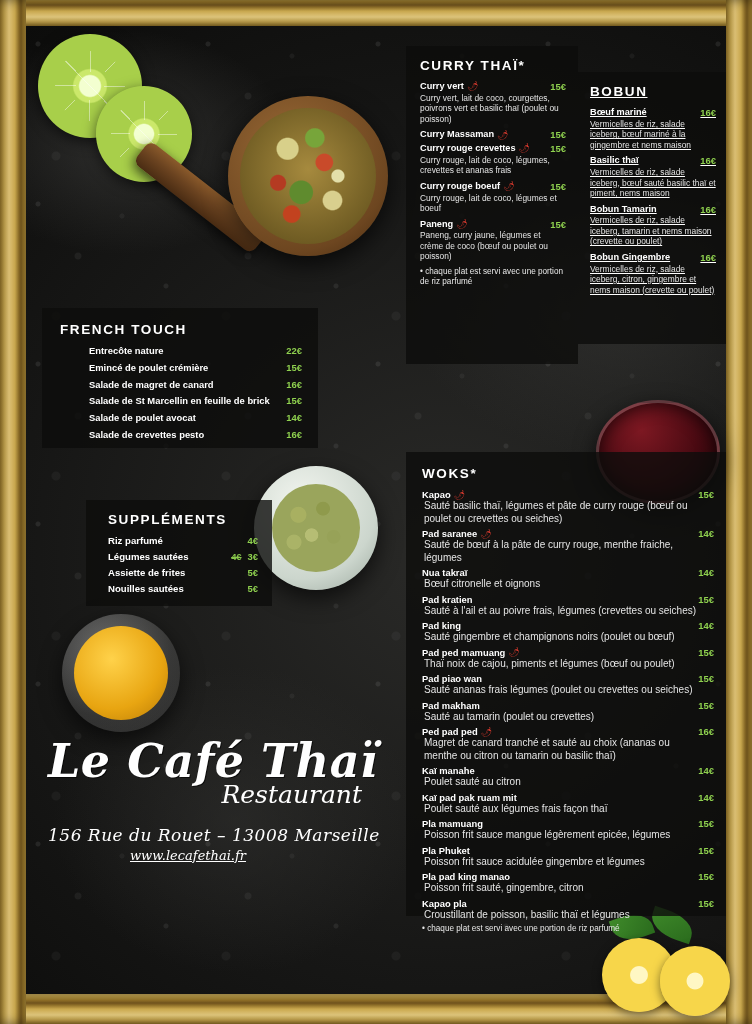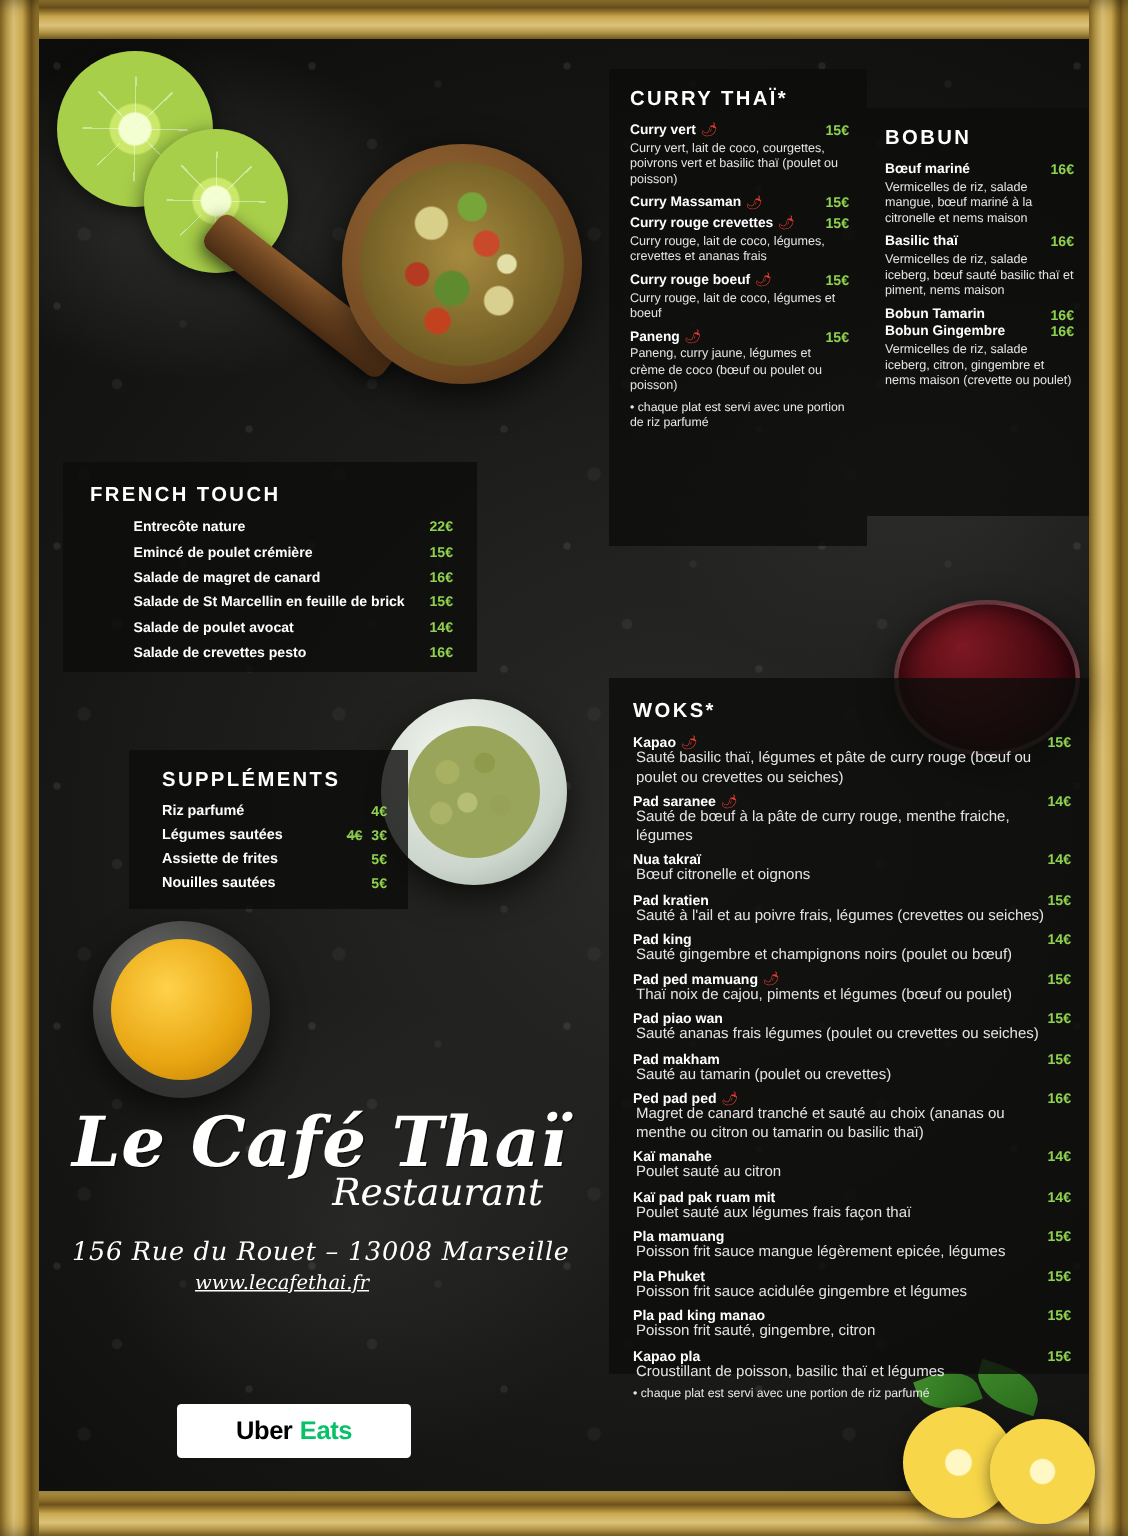--- a/index.html
+++ b/index.html
@@ -120,20 +120,21 @@
     padding: 12px 12px 20px 14px;
     box-sizing: border-box;
   }
   #curry-panel .item { margin-bottom: 2px; }
 
   
   #bobun-panel {
     left: 578px; top: 72px; width: 148px; height: 272px;
     padding: 12px 10px 10px 12px;
     box-sizing: border-box;
+    text-decoration: underline;
   }
   #bobun-panel .desc { max-width: 128px; }
 
   
   #french-panel {
     left: 42px; top: 308px; width: 276px; height: 140px;
     padding: 14px 16px 10px 18px;
     box-sizing: border-box;
   }
   #french-panel .row { margin-bottom: 5px; font-size: 9.4px; }
@@ -441,38 +442,39 @@
   <div class="panel" id="bobun-panel">
     <div class="sect-title">BOBUN</div>
     <div id="bobun-items">
     <div class="item">
       <div class="row">
         <span class="nm">Bœuf mariné</span>
 
         <span class="dots"></span>
         <span class="price">16€</span>
       </div>
-      <div class="desc">Vermicelles de riz, salade mangue, bœuf mariné à la citronelle et nems maison</div>
+      <div class="desc">Vermicelles de riz, salade iceberg, bœuf mariné à la gingembre et nems maison</div>
     </div>
     <div class="item">
       <div class="row">
         <span class="nm">Basilic thaï</span>
 
         <span class="dots"></span>
         <span class="price">16€</span>
       </div>
       <div class="desc">Vermicelles de riz, salade iceberg, bœuf sauté basilic thaï et piment, nems maison</div>
     </div>
     <div class="item">
       <div class="row">
         <span class="nm">Bobun Tamarin</span>
 
         <span class="dots"></span>
         <span class="price">16€</span>
       </div>
+      <div class="desc">Vermicelles de riz, salade iceberg, tamarin et nems maison (crevette ou poulet)</div>
     </div>
     <div class="item">
       <div class="row">
         <span class="nm">Bobun Gingembre</span>
 
         <span class="dots"></span>
         <span class="price">16€</span>
       </div>
       <div class="desc">Vermicelles de riz, salade iceberg, citron, gingembre et nems maison (crevette ou poulet)</div>
     </div>
@@ -687,18 +689,14 @@
     <div class="note">• chaque plat est servi avec une portion de riz parfumé</div>
   </div>
 
   <div id="logo-block">
     <div class="logo-main">Le Café Thaï</div>
     <div class="logo-sub">Restaurant</div>
     <div class="logo-addr">156 Rue du Rouet – 13008 Marseille</div>
     <div class="logo-web">www.lecafethai.fr</div>
   </div>
 
-  <div id="uber-badge">
-    <span class="uber-word">Uber</span>
-    <span class="eats-word">Eats</span>
-  </div>
 
 </div>
 
 </body></html>

